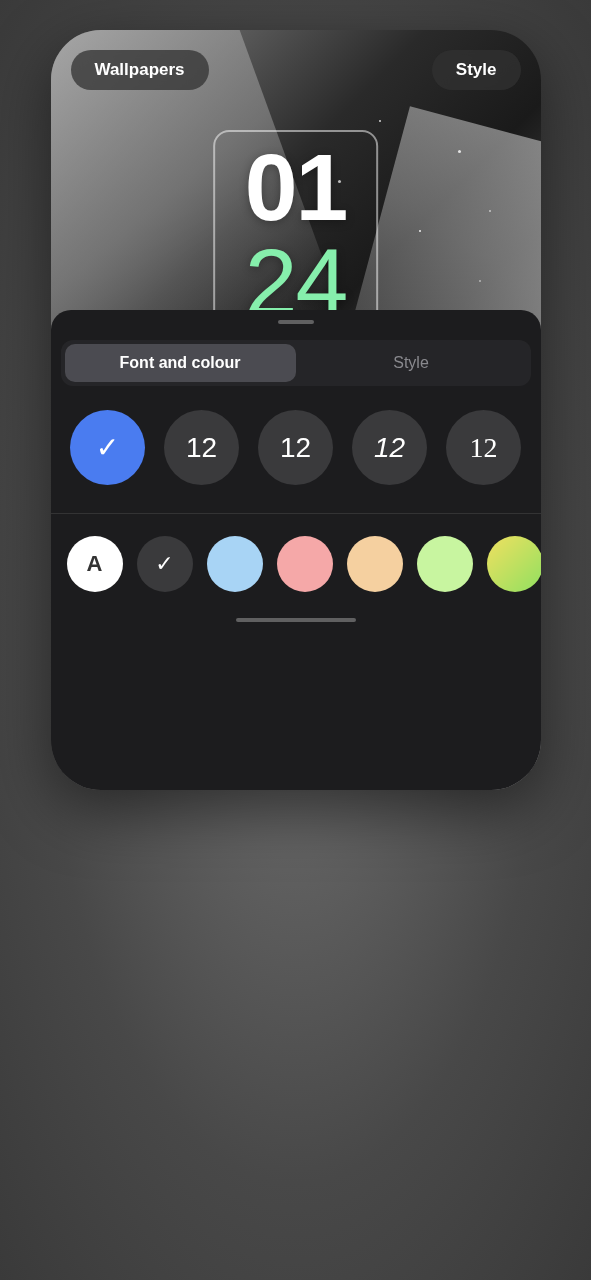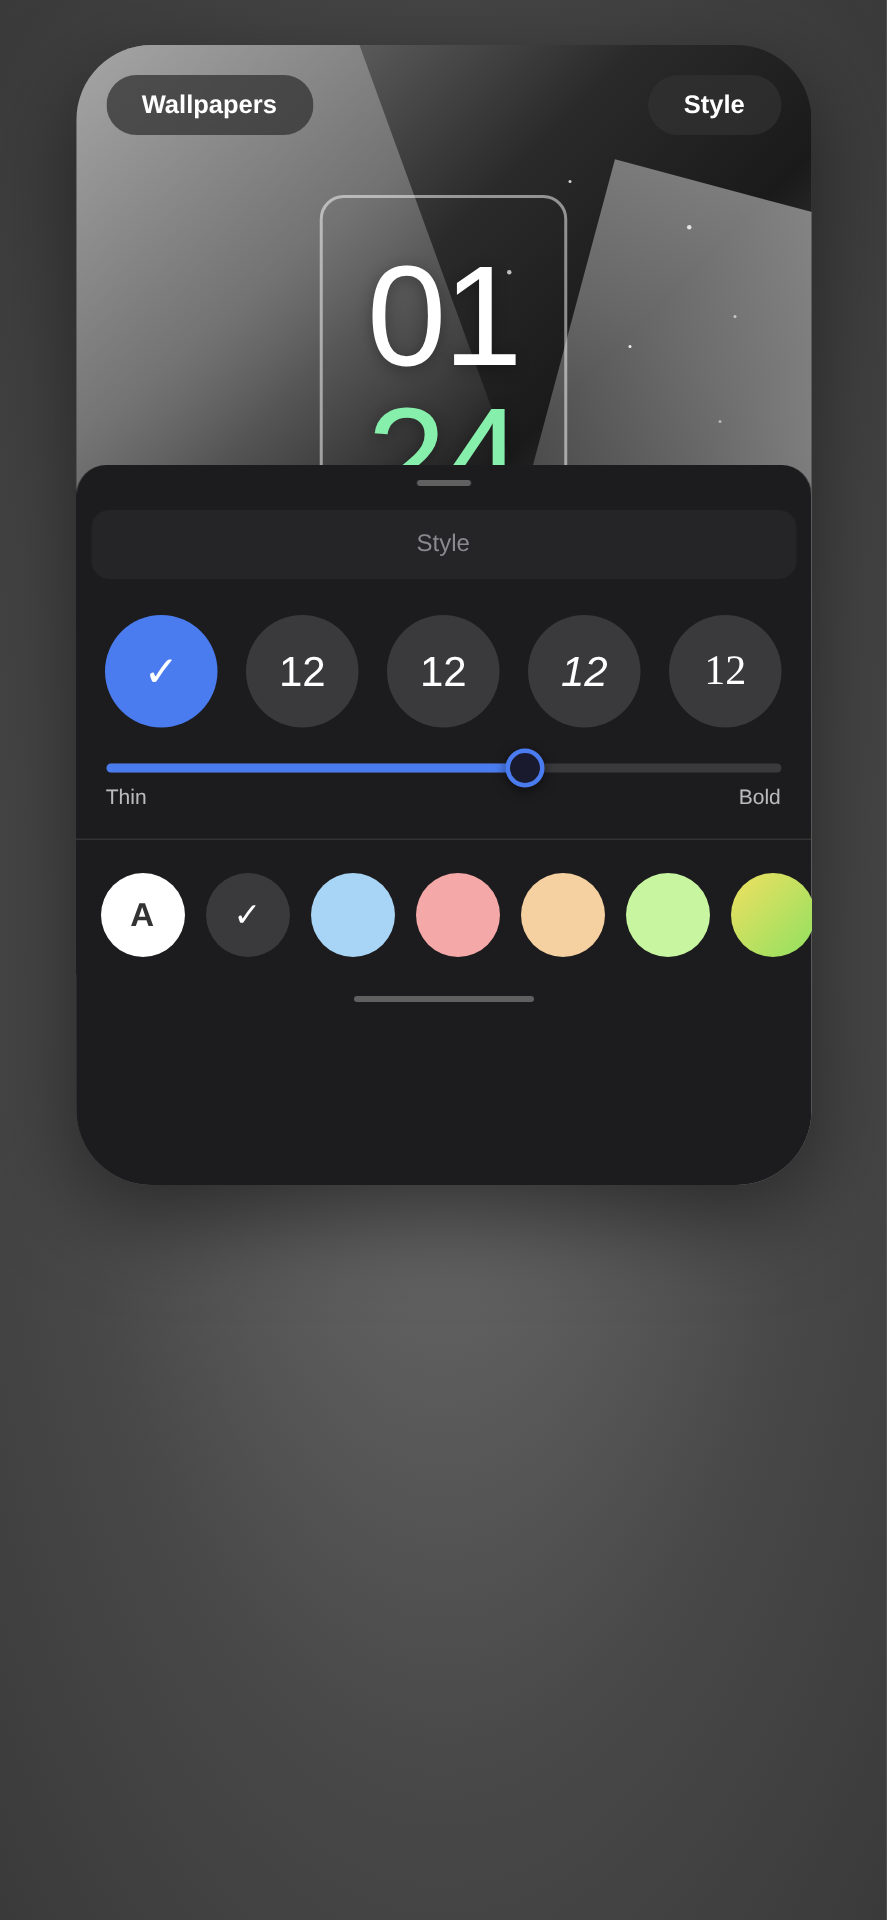--- a/index.html
+++ b/index.html
@@ -149,25 +149,24 @@
     .clock-bracket {
       border: 2px solid rgba(255,255,255,0.5);
       border-radius: 16px;
       padding: 8px 30px;
       display: inline-block;
     }
 
     .clock-hour {
       color: white;
       font-size: 95px;
-      font-weight: 400;
+      font-weight: 700;
       line-height: 1;
       letter-spacing: -2px;
       text-shadow: 0 2px 10px rgba(0,0,0,0.3);
-      margin-top: 24px;
     }
 
     .clock-minute {
       color: #86efac;
       font-size: 95px;
       font-weight: 200;
       line-height: 1;
       letter-spacing: -2px;
       text-shadow: 0 2px 10px rgba(0,0,0,0.3);
     }
@@ -514,20 +513,23 @@
         <div class="circular-ring"></div>
         <span class="circular-icon">📱</span>
         <span class="circular-value">97</span>
       </div>
     </div>
 
     <div class="bottom-panel">
       <div class="panel-handle"></div>
 
       <div class="tab-bar">
+        <div class="tab-item active">
+          <span>Font and colour</span>
+        </div>
         <div class="tab-item inactive">
           <span>Style</span>
         </div>
       </div>
 
       <div class="font-style-row">
         <div class="font-option selected">
           <span class="check-icon">✓</span>
         </div>
         <div class="font-option">
@@ -537,30 +539,20 @@
           <span class="font-num regular">12</span>
         </div>
         <div class="font-option">
           <span class="font-num medium" style="font-style: italic;">12</span>
         </div>
         <div class="font-option">
           <span class="font-num serif">12</span>
         </div>
       </div>
 
-      <div class="slider-section">
-        <div class="slider-track">
-          <div class="slider-fill" style="width: 62%;"></div>
-          <div class="slider-thumb" style="left: 62%;"></div>
-        </div>
-        <div class="slider-labels">
-          <span>Thin</span>
-          <span>Bold</span>
-        </div>
-      </div>
 
       <div class="divider-line"></div>
 
       <div class="color-row">
         <div class="color-option white-option">
           <span class="letter-a">A</span>
         </div>
         <div class="color-option check-option">
           <span class="check-mark">✓</span>
         </div>

